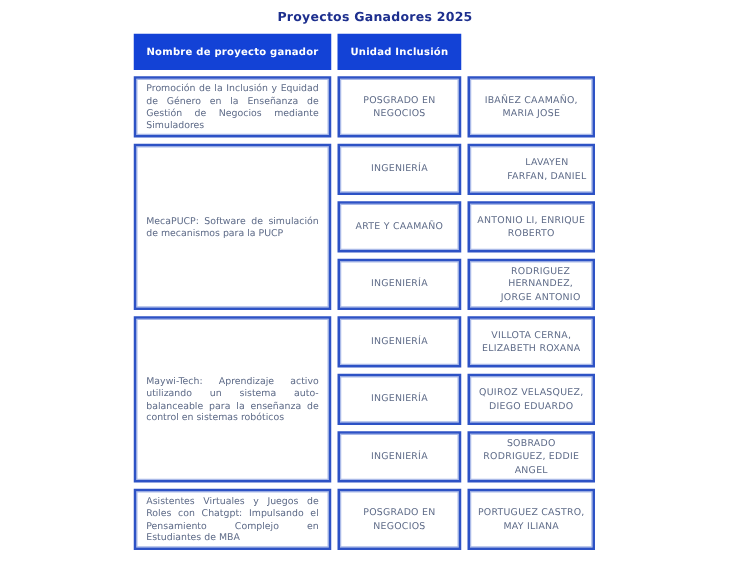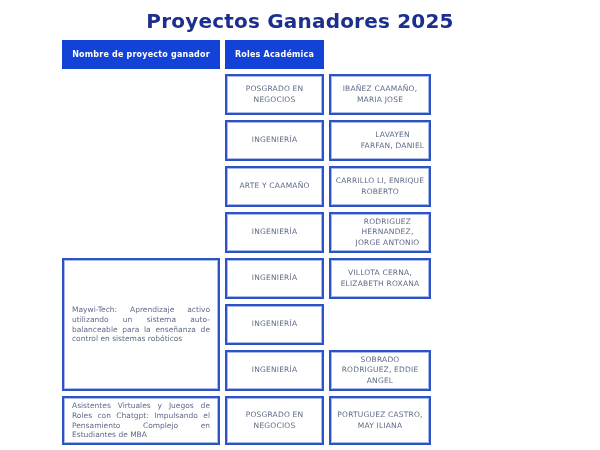--- a/index.html
+++ b/index.html
@@ -6,27 +6,27 @@
   html, body {
     width: 600px; height: 450px;
     background: #ffffff;
     font-family: "DejaVu Sans", "Liberation Sans", sans-serif;
     overflow: hidden;
   }
   .page-title {
     margin-top: 9px;
     margin-bottom: 7px;
     text-align: center;
-    font-size: 20px;
+    font-size: 10px;
     font-weight: 700;
     color: #1d2f8e;
     letter-spacing: 0.2px;
   }
   .winners-table {
-    margin-left: 62px;
+    margin-left: 107px;
     width: 420px;
     display: flex;
     flex-direction: column;
     gap: 5px;
   }
   .band {
     display: grid;
     grid-template-columns: 158px 99px 102px;
     column-gap: 5px;
     row-gap: 5px;
@@ -77,42 +77,49 @@
   }
 </style>
 </head>
 <body>
 
 <div class="page-title">Proyectos Ganadores 2025</div>
 
 <div class="winners-table">
   <div class="band">
     <div class="hcell">Nombre de proyecto ganador</div>
-    <div class="hcell">Roles Académica</div>
+    <div class="hcell">Unidad Inclusión</div>
   </div>
   <div class="groups">
       <div class="band">
+        <div class="cell project-cell" style="grid-row: 1 / span 1;">
+          <span>Promoción de la Inclusión y Equidad de Género en la Enseñanza de Gestión de Negocios mediante Simuladores</span>
+        </div>
         <div class="cell unit-cell" style="grid-area: 1 / 2;">POSGRADO EN NEGOCIOS</div>
         <div class="cell resp-cell" style="grid-area: 1 / 3;">IBAÑEZ CAAMAÑO, MARIA JOSE</div>
       </div>
       <div class="band">
+        <div class="cell project-cell" style="grid-row: 1 / span 3;">
+          <span>MecaPUCP: Software de simulación de mecanismos para la PUCP</span>
+        </div>
         <div class="cell unit-cell" style="grid-area: 1 / 2;">INGENIERÍA</div>
         <div class="cell resp-cell" style="grid-area: 1 / 3; padding-left: 29px;">LAVAYEN FARFAN, DANIEL</div>
         <div class="cell unit-cell" style="grid-area: 2 / 2;">ARTE Y CAAMAÑO</div>
-        <div class="cell resp-cell" style="grid-area: 2 / 3;">CARRILLO LI, ENRIQUE ROBERTO</div>
+        <div class="cell resp-cell" style="grid-area: 2 / 3;">ANTONIO LI, ENRIQUE ROBERTO</div>
         <div class="cell unit-cell" style="grid-area: 3 / 2;">INGENIERÍA</div>
         <div class="cell resp-cell" style="grid-area: 3 / 3; padding-left: 19px;">RODRIGUEZ HERNANDEZ, JORGE ANTONIO</div>
       </div>
       <div class="band">
         <div class="cell project-cell" style="grid-row: 1 / span 3;">
           <span>Maywi-Tech: Aprendizaje activo utilizando un sistema auto-balanceable para la enseñanza de control en sistemas robóticos</span>
         </div>
         <div class="cell unit-cell" style="grid-area: 1 / 2;">INGENIERÍA</div>
         <div class="cell resp-cell" style="grid-area: 1 / 3;">VILLOTA CERNA, ELIZABETH ROXANA</div>
         <div class="cell unit-cell" style="grid-area: 2 / 2;">INGENIERÍA</div>
+        <div class="cell resp-cell" style="grid-area: 2 / 3;">QUIROZ VELASQUEZ, DIEGO EDUARDO</div>
         <div class="cell unit-cell" style="grid-area: 3 / 2;">INGENIERÍA</div>
         <div class="cell resp-cell" style="grid-area: 3 / 3;">SOBRADO RODRIGUEZ, EDDIE ANGEL</div>
       </div>
       <div class="band">
         <div class="cell project-cell" style="grid-row: 1 / span 1;">
           <span>Asistentes Virtuales y Juegos de Roles con Chatgpt: Impulsando el Pensamiento Complejo en Estudiantes de MBA</span>
         </div>
         <div class="cell unit-cell" style="grid-area: 1 / 2;">POSGRADO EN NEGOCIOS</div>
         <div class="cell resp-cell" style="grid-area: 1 / 3;">PORTUGUEZ CASTRO, MAY ILIANA</div>
       </div>

